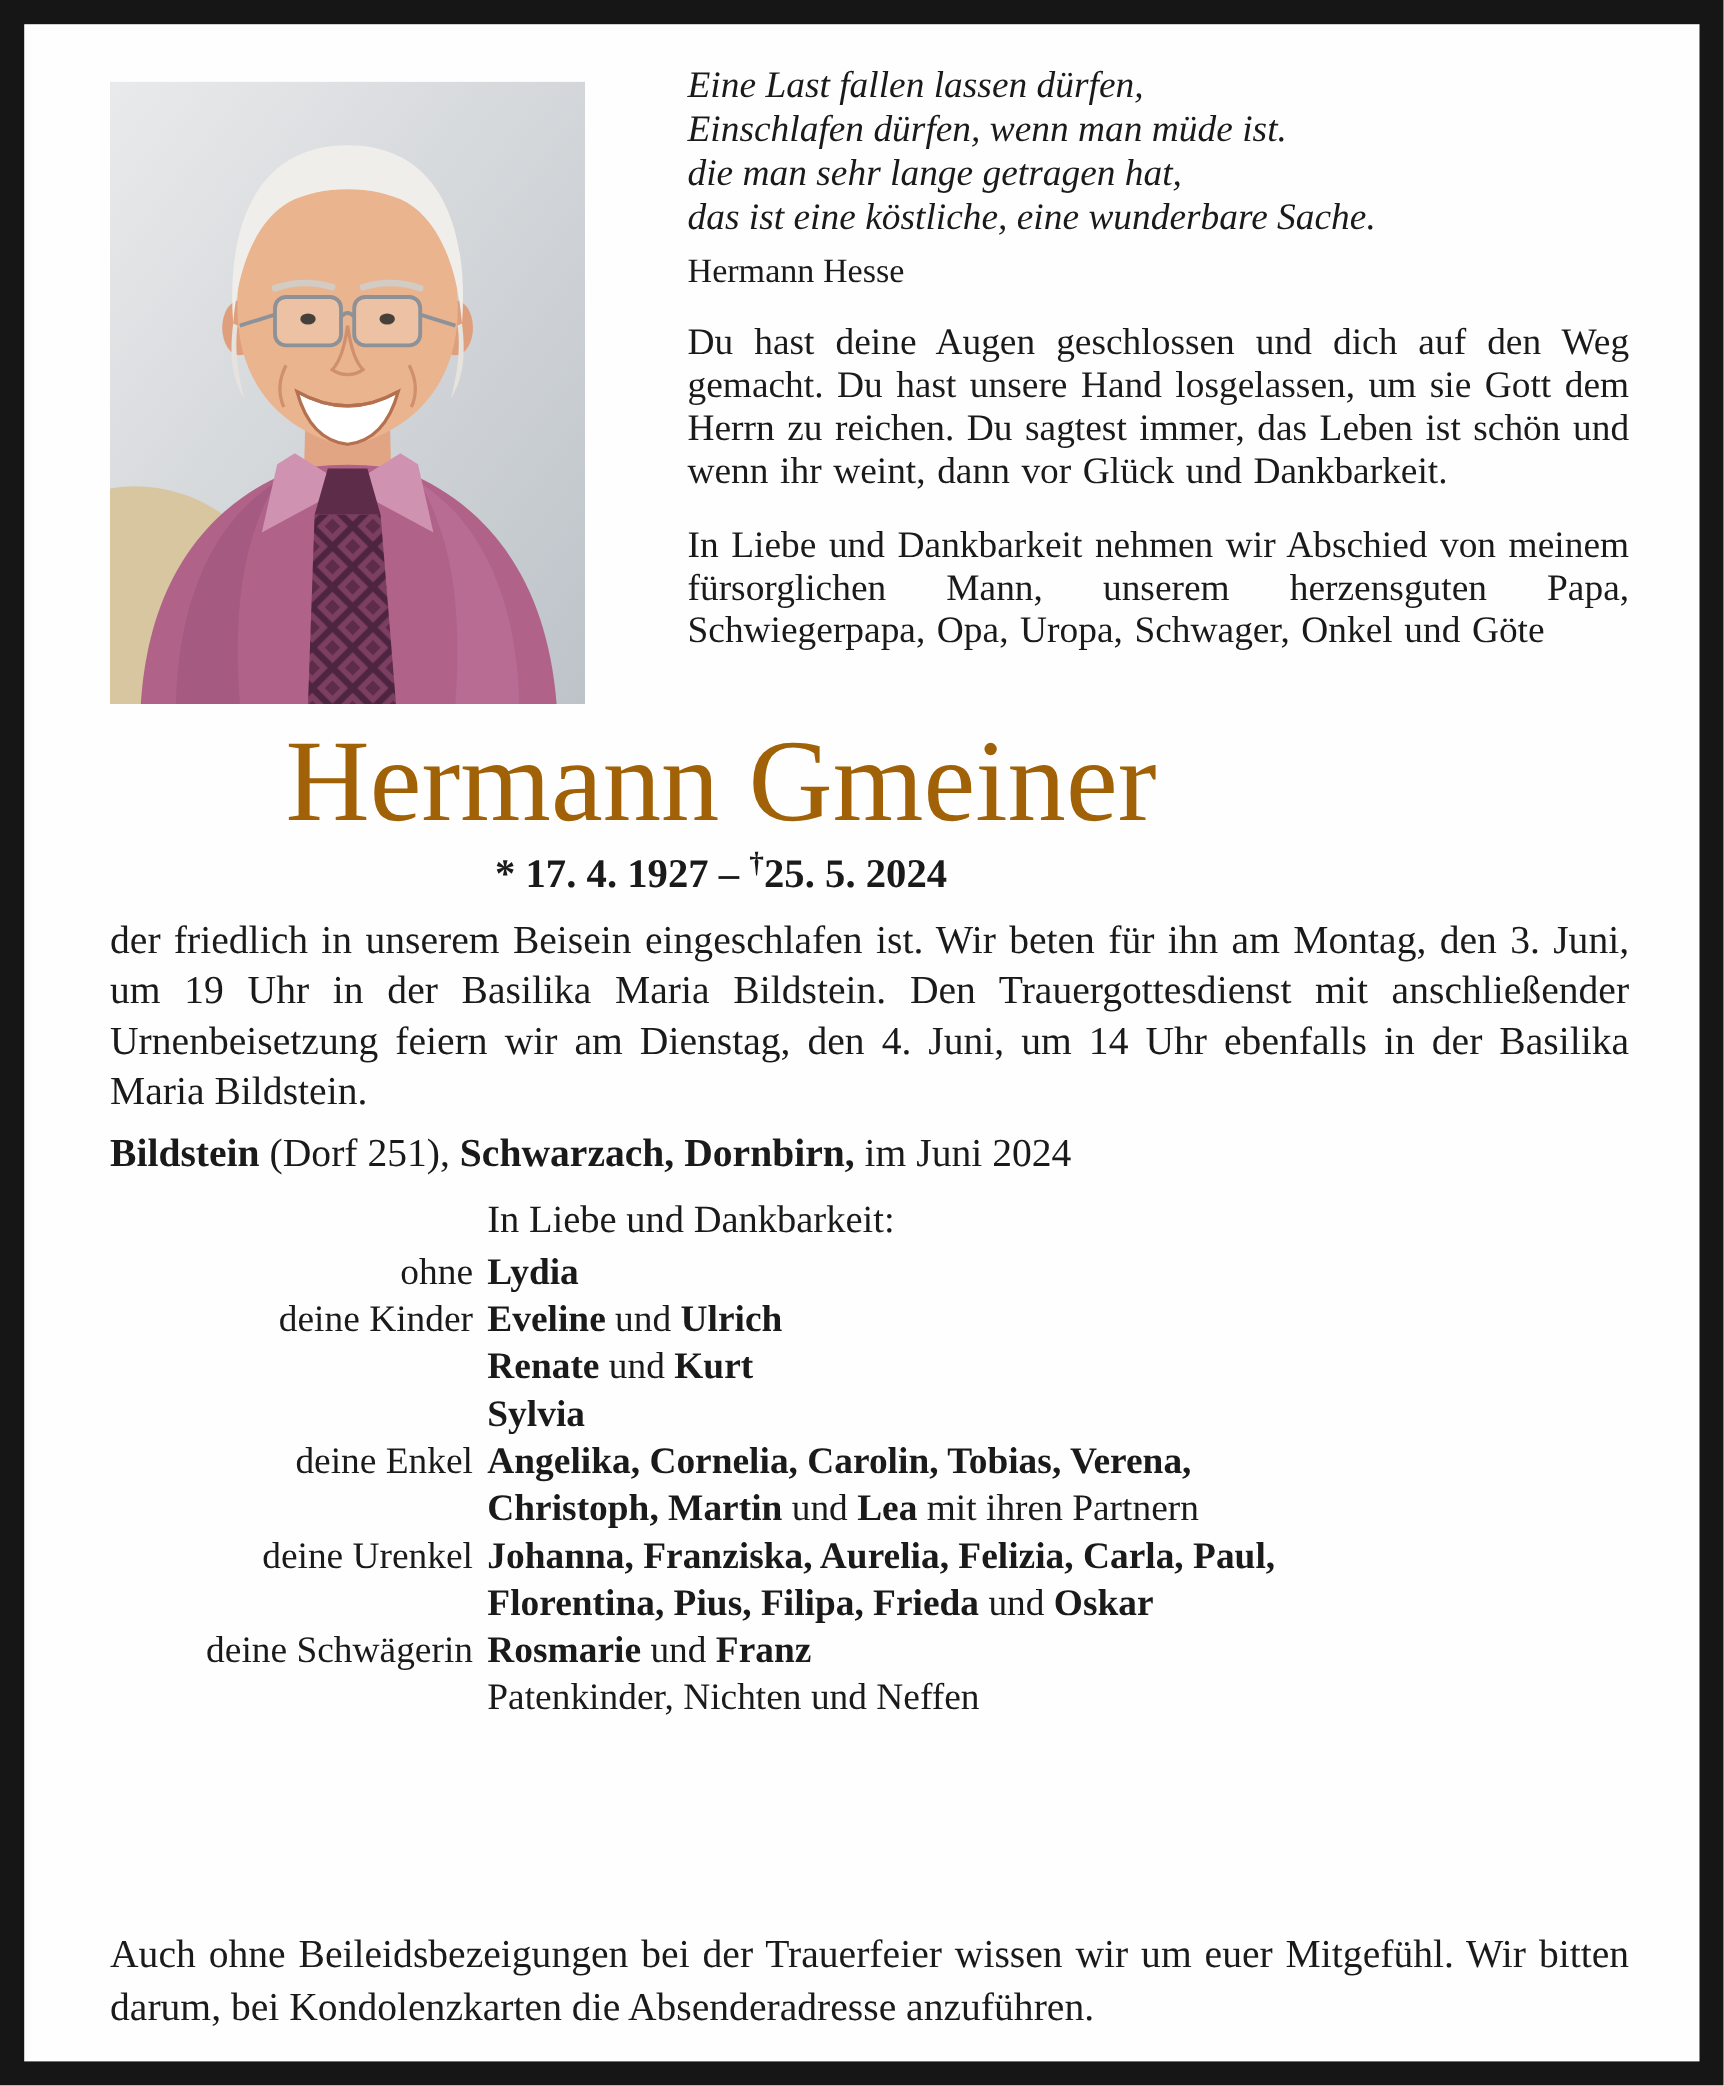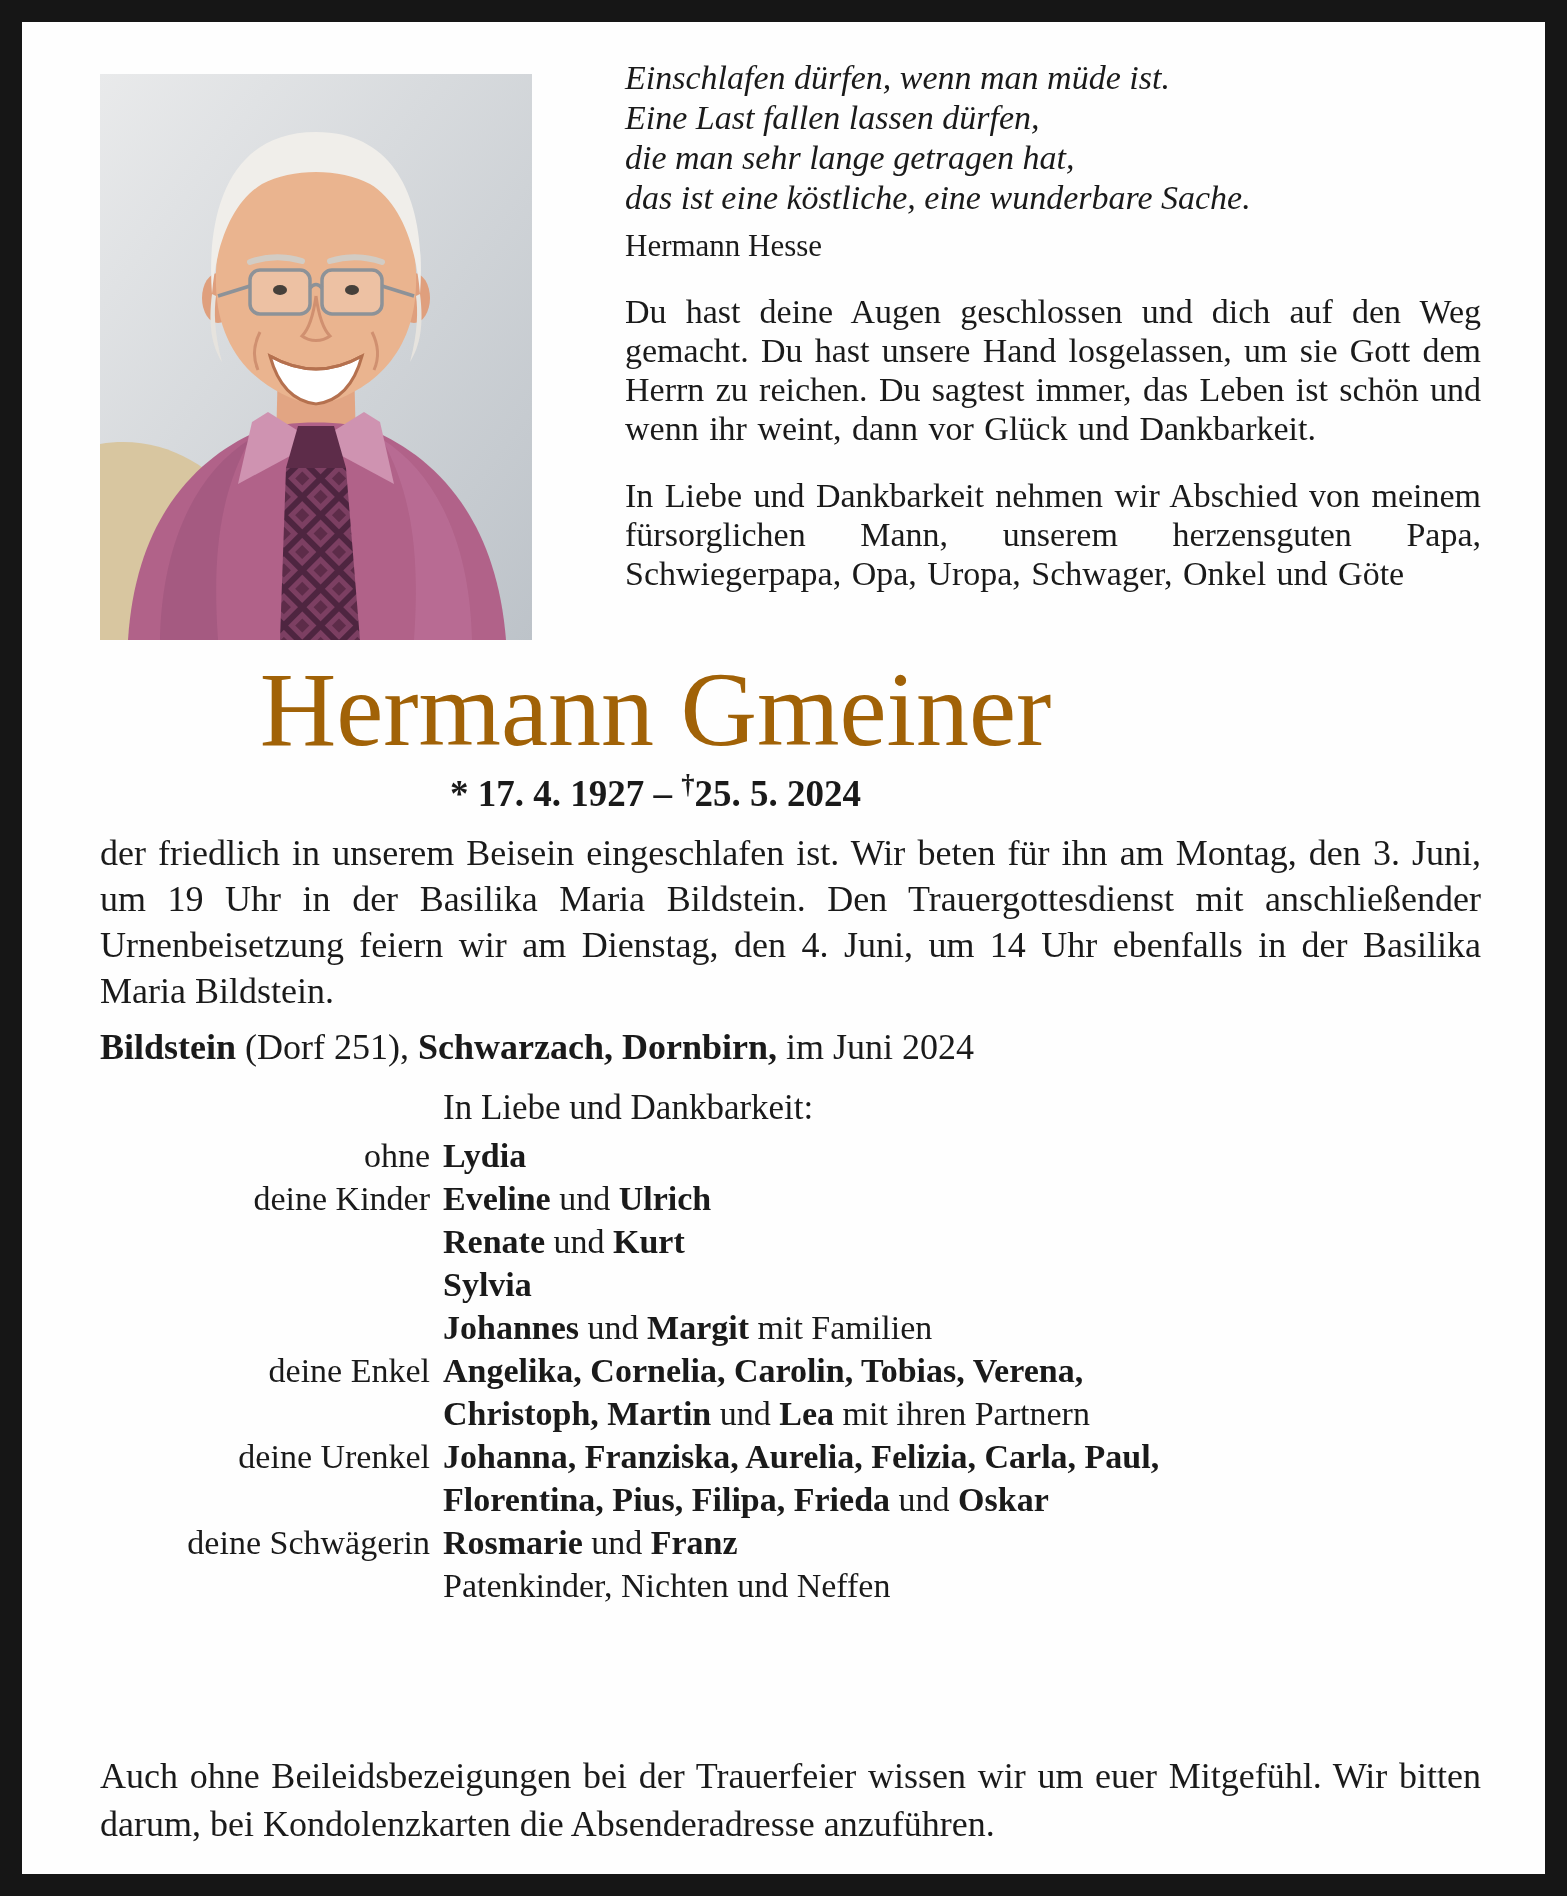--- a/index.html
+++ b/index.html
@@ -98,22 +98,22 @@
         <path d="M216,222 C213,244 208,256 202,262 C210,268 222,268 230,262 C224,256 219,244 216,222" fill="none" stroke="#d09070" stroke-width="3"></path>
         <path d="M170,282 Q216,308 262,282 Q250,326 216,330 Q182,326 170,282 Z" fill="#ffffff" stroke="#b5714f" stroke-width="3"></path>
         <path d="M170,282 Q216,308 262,282" fill="none" stroke="#b5714f" stroke-width="3"></path>
         <path d="M160,258 Q150,278 158,296" stroke="#d09070" stroke-width="3" fill="none"></path>
         <path d="M272,258 Q282,278 274,296" stroke="#d09070" stroke-width="3" fill="none"></path>
       </svg>
     </div>
 
     <div class="right-col">
       <div class="quote">
+        <div>Eine Last fallen lassen dürfen,</div>
         <div>Einschlafen dürfen, wenn man müde ist.</div>
-        <div>Eine Last fallen lassen dürfen,</div>
         <div>die man sehr lange getragen hat,</div>
         <div>das ist eine köstliche, eine wunderbare Sache.</div>
       </div>
       <div class="attribution">Hermann Hesse</div>
       <p class="para">Du hast deine Augen geschlossen und dich auf den Weg gemacht. Du hast unsere Hand losgelassen, um sie Gott dem Herrn zu reichen. Du sagtest immer, das Leben ist schön und wenn ihr weint, dann vor Glück und Dankbarkeit.</p>
       <p class="para">In Liebe und Dankbarkeit nehmen wir Abschied von meinem fürsorglichen Mann, unserem herzensguten Papa, Schwiegerpapa, Opa, Uropa, Schwager, Onkel und Göte</p>
     </div>
 
   </div>
 
@@ -144,21 +144,20 @@
       <div class="family-row">
         <div class="family-label"></div>
         <div class="family-names"><span style="font-weight: 700;">Renate</span><span> und </span><span style="font-weight: 700;">Kurt</span></div>
       </div>
       <div class="family-row">
         <div class="family-label"></div>
         <div class="family-names"><span style="font-weight: 700;">Sylvia</span></div>
       </div>
       <div class="family-row">
         <div class="family-label"></div>
-        <div class="family-names"><span style="font-weight: 700;">Johannes</span><span> und </span><span style="font-weight: 700;">Margit</span><span> mit Familien</span></div>
       </div>
       <div class="family-row">
         <div class="family-label">deine Enkel</div>
         <div class="family-names"><span style="font-weight: 700;">Angelika, Cornelia, Carolin, Tobias, Verena,</span></div>
       </div>
       <div class="family-row">
         <div class="family-label"></div>
         <div class="family-names"><span style="font-weight: 700;">Christoph, Martin</span><span> und </span><span style="font-weight: 700;">Lea</span><span> mit ihren Partnern</span></div>
       </div>
       <div class="family-row">

